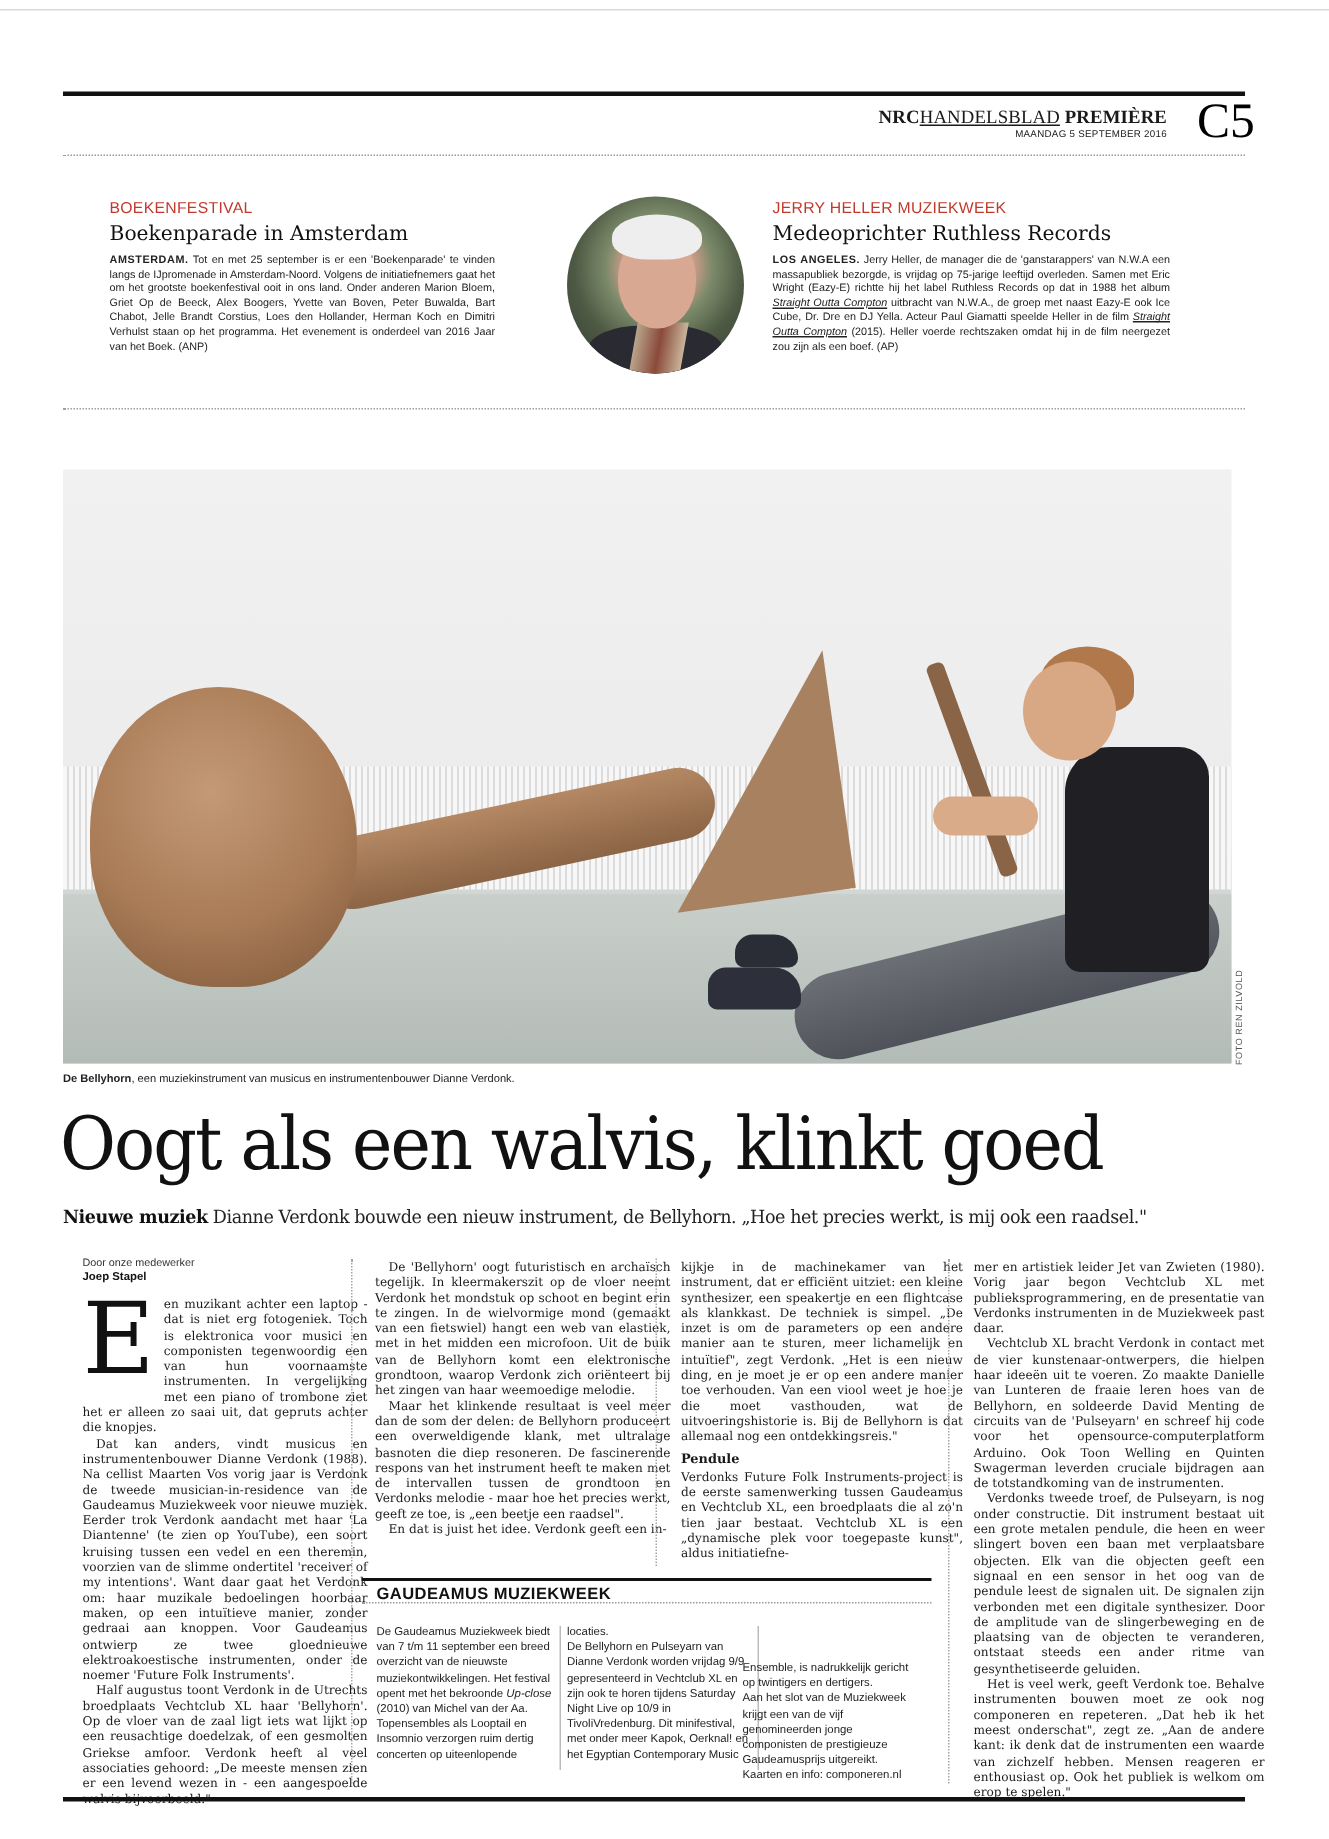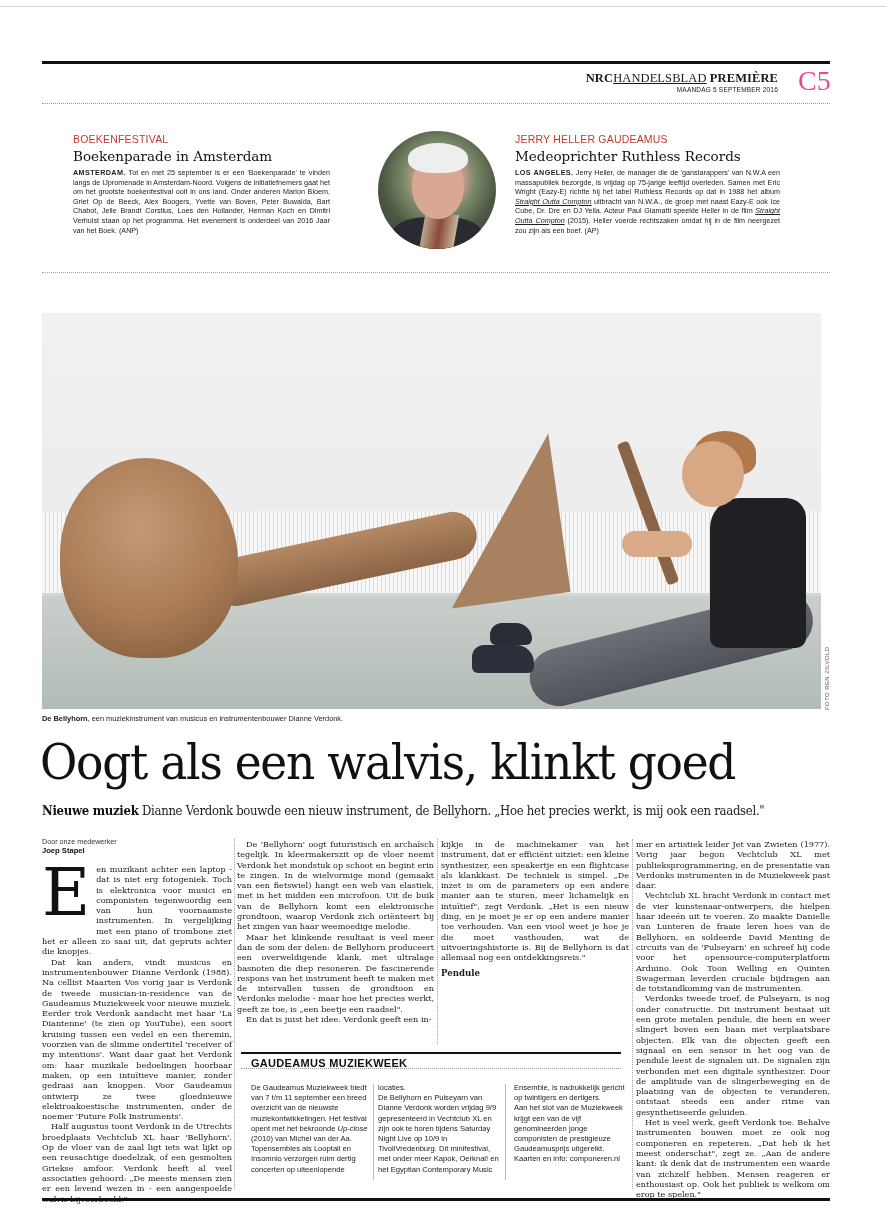--- a/index.html
+++ b/index.html
@@ -8,21 +8,21 @@
 
   .topbar-line { position: absolute; left: 0; top: 6px; width: 886px; height: 1px; background: #d8d8d8; }
 
   
   .mast-rule { position: absolute; left: 42px; top: 61px; width: 788px; height: 3px; background: #111; }
   .mast { position: absolute; right: 108px; top: 71px; text-align: right; }
   .mast-name { font-family: "Liberation Serif", serif; font-size: 12.5px; letter-spacing: 0.1px; line-height: 14px; }
   .mast-name b { font-weight: 700; }
   .mast-name .light { font-weight: 400; text-decoration: underline; }
   .mast-date { font-family: "Liberation Sans", sans-serif; font-size: 6.5px; letter-spacing: 0.2px; margin-top: 1px; }
-  .page-no { position: absolute; left: 798px; top: 66px; font-family: "Liberation Serif", serif; font-size: 28px; line-height: 30px; color: #ec4899; font-weight: 400; }
+  .page-no { position: absolute; left: 798px; top: 66px; font-family: "Liberation Serif", serif; font-size: 33px; line-height: 30px; color: #000000; font-weight: 400; }
   .mast-dots { position: absolute; left: 42px; top: 103px; width: 788px; height: 1px; border-top: 1px dotted #9a9a9a; }
 
   
   .brief { position: absolute; top: 133px; }
   .kicker { font-family: "Liberation Sans", sans-serif; font-size: 10.5px; color: #c0392b; letter-spacing: 0.2px; line-height: 13px; }
   .brief-title { font-family: "DejaVu Serif", serif; font-weight: 400; font-size: 13.5px; line-height: 17px; margin-top: 2px; color: #111; }
   .brief-body { font-family: "Liberation Sans", sans-serif; font-size: 7.2px; line-height: 9.6px; color: #222; margin-top: 3px; text-align: justify; }
   .brief-body .loc { font-weight: 700; letter-spacing: 0.4px; }
   .brief-body i { font-style: italic; text-decoration: underline; }
   .brief-1 { left: 73px; width: 257px; }
@@ -64,21 +64,21 @@
 
   .caption { position: absolute; left: 42px; top: 714px; font-family: "Liberation Sans", sans-serif; font-size: 7.4px; color: #222; }
   .caption b { font-weight: 700; }
 
   
   .headline { position: absolute; left: 40px; top: 731px; font-family: "DejaVu Serif", serif; font-weight: 400; font-size: 49px; line-height: 64px; letter-spacing: -1.4px; color: #111; transform: scaleX(0.93); transform-origin: left top; white-space: nowrap; }
   .subhead { position: absolute; left: 42px; top: 803px; font-family: "DejaVu Serif", serif; font-size: 12.2px; line-height: 16px; color: #222; white-space: nowrap; letter-spacing: -0.3px; transform: scaleX(0.96); transform-origin: left top; }
   .subhead b { font-weight: 700; color: #111; }
 
   
-  .col { position: absolute; top: 837px; font-family: "DejaVu Serif", serif; font-size: 8.1px; line-height: 10.3px; color: #1a1a1a; text-align: justify; hyphens: manual; }
+  .col { position: absolute; top: 837px; font-family: "DejaVu Serif", serif; font-size: 8.1px; line-height: 10.3px; color: #1a1a1a; text-align: justify; hyphens: manual; margin-left: 13px; }
   .col p { text-indent: 9px; }
   .col p.noindent { text-indent: 0; }
   .col-1 { left: 42px; width: 190px; }
   .col-2 { left: 237px; width: 197px; top: 839px; }
   .col-3 { left: 441px; width: 188px; top: 839px; }
   .col-4 { left: 636px; width: 194px; top: 839px; }
 
   .byline-label { font-family: "Liberation Sans", sans-serif; font-size: 7.2px; line-height: 9px; color: #333; }
   .byline-name { font-family: "Liberation Sans", sans-serif; font-size: 7.6px; font-weight: 700; line-height: 10px; color: #111; margin-bottom: 8px; }
   .dropcap { float: left; font-family: "DejaVu Serif", serif; font-size: 66px; line-height: 54px; height: 60px; margin: 2px 6px 0 0; color: #111; }
@@ -87,21 +87,21 @@
   .vsep { position: absolute; top: 839px; width: 1px; border-left: 1px dotted #a5a5a5; }
 
   
   .box-rule { position: absolute; left: 241px; top: 1052px; width: 380px; height: 2px; background: #111; }
   .box-title { position: absolute; left: 251px; top: 1057px; font-family: "Liberation Sans", sans-serif; font-weight: 700; font-size: 11px; letter-spacing: 0.3px; color: #111; }
   .box-dots { position: absolute; left: 241px; top: 1068px; width: 380px; border-top: 1px dotted #999; }
   .box-col { position: absolute; top: 1083px; font-family: "Liberation Sans", sans-serif; font-size: 7.6px; line-height: 10.2px; color: #222; }
   .box-col i { font-style: italic; }
   .box-c1 { left: 251px; width: 118px; }
   .box-c2 { left: 378px; width: 124px; }
-  .box-c3 { left: 514px; width: 112px; }
+  .box-c3 { left: 495px; width: 112px; margin-top: 24px; }
   .box-sep { position: absolute; top: 1084px; height: 96px; width: 1px; background: #bbb; }
 
   .bottom-rule { position: absolute; left: 42px; top: 1198px; width: 788px; height: 3px; background: #111; }
 </style>
 </head>
 <body>
 
 <div class="topbar-line"></div>
 
 <div class="mast-rule"></div>
@@ -119,21 +119,21 @@
 </div>
 
 <div class="portrait">
   <div class="jacket"></div>
   <div class="scarf"></div>
   <div class="face"></div>
   <div class="hair"></div>
 </div>
 
 <div class="brief brief-2">
-  <div class="kicker">JERRY HELLER GAUDEAMUS</div>
+  <div class="kicker">JERRY HELLER MUZIEKWEEK</div>
   <div class="brief-title">Medeoprichter Ruthless Records</div>
   <div class="brief-body"><span class="loc">LOS ANGELES.</span><span> Jerry Heller, de manager die de 'ganstarappers' van N.W.A een massapubliek bezorgde, is vrijdag op 75-jarige leeftijd overleden. Samen met Eric Wright (Eazy-E) richtte hij het label Ruthless Records op dat in 1988 het album </span><i>Straight Outta Compton</i><span> uitbracht van N.W.A., de groep met naast Eazy-E ook Ice Cube, Dr. Dre en DJ Yella. Acteur Paul Giamatti speelde Heller in de film </span><i>Straight Outta Compton</i><span> (2015). Heller voerde rechtszaken omdat hij in de film neergezet zou zijn als een boef. (AP)</span></div>
 </div>
 
 <div class="brief-dots"></div>
 
 <div class="photo">
   <div class="radiator"></div>
   <div class="floor"></div>
   <div class="tube"></div>
@@ -169,25 +169,26 @@
 <div class="col col-2">
   <p>De 'Bellyhorn' oogt futuristisch en archaïsch tegelijk. In kleermakerszit op de vloer neemt Verdonk het mondstuk op schoot en begint erin te zingen. In de wielvormige mond (gemaakt van een fietswiel) hangt een web van elastiek, met in het midden een microfoon. Uit de buik van de Bellyhorn komt een elektronische grondtoon, waarop Verdonk zich oriënteert bij het zingen van haar weemoedige melodie.</p>
   <p>Maar het klinkende resultaat is veel meer dan de som der delen: de Bellyhorn produceert een overweldigende klank, met ultralage basnoten die diep resoneren. De fascinerende respons van het instrument heeft te maken met de intervallen tussen de grondtoon en Verdonks melodie - maar hoe het precies werkt, geeft ze toe, is „een beetje een raadsel".</p>
   <p>En dat is juist het idee. Verdonk geeft een in-</p>
 </div>
 <div class="vsep" style="left:437px;height:205px;"></div>
 
 <div class="col col-3">
   <p class="noindent">kijkje in de machinekamer van het instrument, dat er efficiënt uitziet: een kleine synthesizer, een speakertje en een flightcase als klankkast. De techniek is simpel. „De inzet is om de parameters op een andere manier aan te sturen, meer lichamelijk en intuïtief", zegt Verdonk. „Het is een nieuw ding, en je moet je er op een andere manier toe verhouden. Van een viool weet je hoe je die moet vasthouden, wat de uitvoeringshistorie is. Bij de Bellyhorn is dat allemaal nog een ontdekkingsreis."</p>
   <div class="inter">Pendule</div>
+  <p class="noindent">Verdonks Future Folk Instruments-project is de eerste samenwerking tussen Gaudeamus en Vechtclub XL, een broedplaats die al zo'n tien jaar bestaat. Vechtclub XL is een „dynamische plek voor toegepaste kunst", aldus initiatiefne-</p>
 </div>
 <div class="vsep" style="left:632px;height:350px;"></div>
 
 <div class="col col-4">
-  <p class="noindent">mer en artistiek leider Jet van Zwieten (1977). Vorig jaar begon Vechtclub XL met publieksprogrammering, en de presentatie van Verdonks instrumenten in de Muziekweek past daar.</p>
+  <p class="noindent">mer en artistiek leider Jet van Zwieten (1980). Vorig jaar begon Vechtclub XL met publieksprogrammering, en de presentatie van Verdonks instrumenten in de Muziekweek past daar.</p>
   <p>Vechtclub XL bracht Verdonk in contact met de vier kunstenaar-ontwerpers, die hielpen haar ideeën uit te voeren. Zo maakte Danielle van Lunteren de fraaie leren hoes van de Bellyhorn, en soldeerde David Menting de circuits van de 'Pulseyarn' en schreef hij code voor het opensource-computerplatform Arduino. Ook Toon Welling en Quinten Swagerman leverden cruciale bijdragen aan de totstandkoming van de instrumenten.</p>
   <p>Verdonks tweede troef, de Pulseyarn, is nog onder constructie. Dit instrument bestaat uit een grote metalen pendule, die heen en weer slingert boven een baan met verplaatsbare objecten. Elk van die objecten geeft een signaal en een sensor in het oog van de pendule leest de signalen uit. De signalen zijn verbonden met een digitale synthesizer. Door de amplitude van de slingerbeweging en de plaatsing van de objecten te veranderen, ontstaat steeds een ander ritme van gesynthetiseerde geluiden.</p>
   <p>Het is veel werk, geeft Verdonk toe. Behalve instrumenten bouwen moet ze ook nog componeren en repeteren. „Dat heb ik het meest onderschat", zegt ze. „Aan de andere kant: ik denk dat de instrumenten een waarde van zichzelf hebben. Mensen reageren er enthousiast op. Ook het publiek is welkom om erop te spelen."</p>
 </div>
 
 <div class="box-rule"></div>
 <div class="box-title">GAUDEAMUS MUZIEKWEEK</div>
 <div class="box-dots"></div>
 <div class="box-col box-c1"><span>De Gaudeamus Muziekweek biedt van 7 t/m 11 september een breed overzicht van de nieuwste muziekontwikkelingen. Het festival opent met het bekroonde </span><i>Up-close</i><span> (2010) van Michel van der Aa. Topensembles als Looptail en Insomnio verzorgen ruim dertig concerten op uiteenlopende</span></div>
 <div class="box-sep" style="left:373px;"></div>

